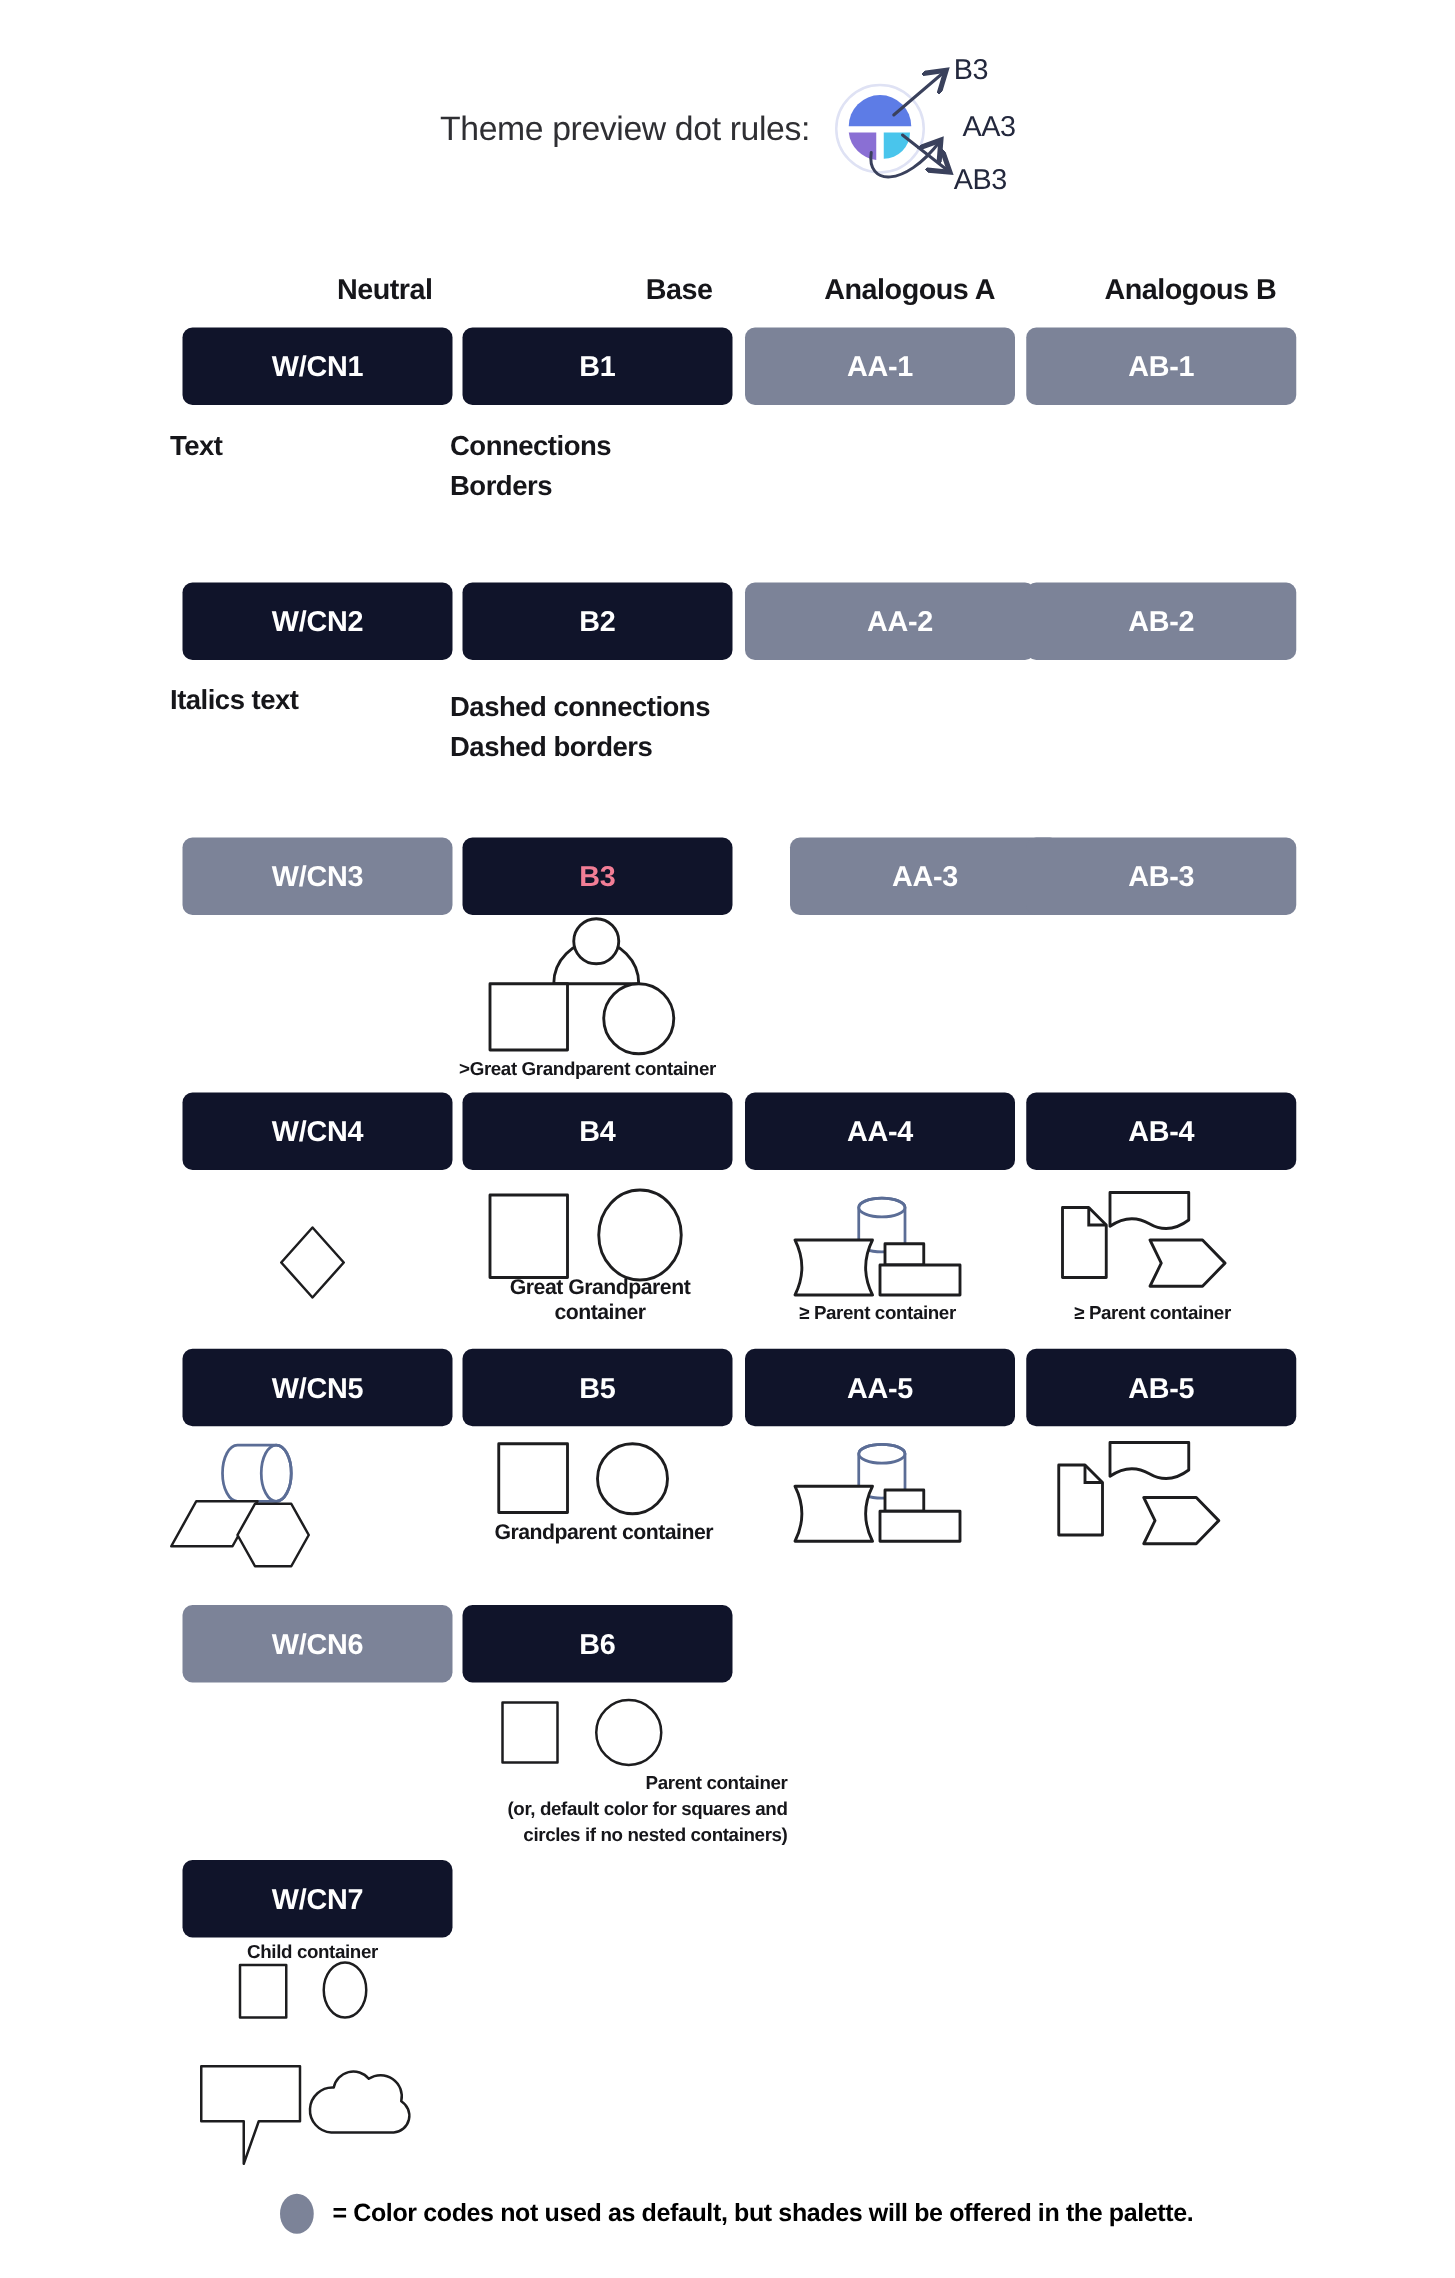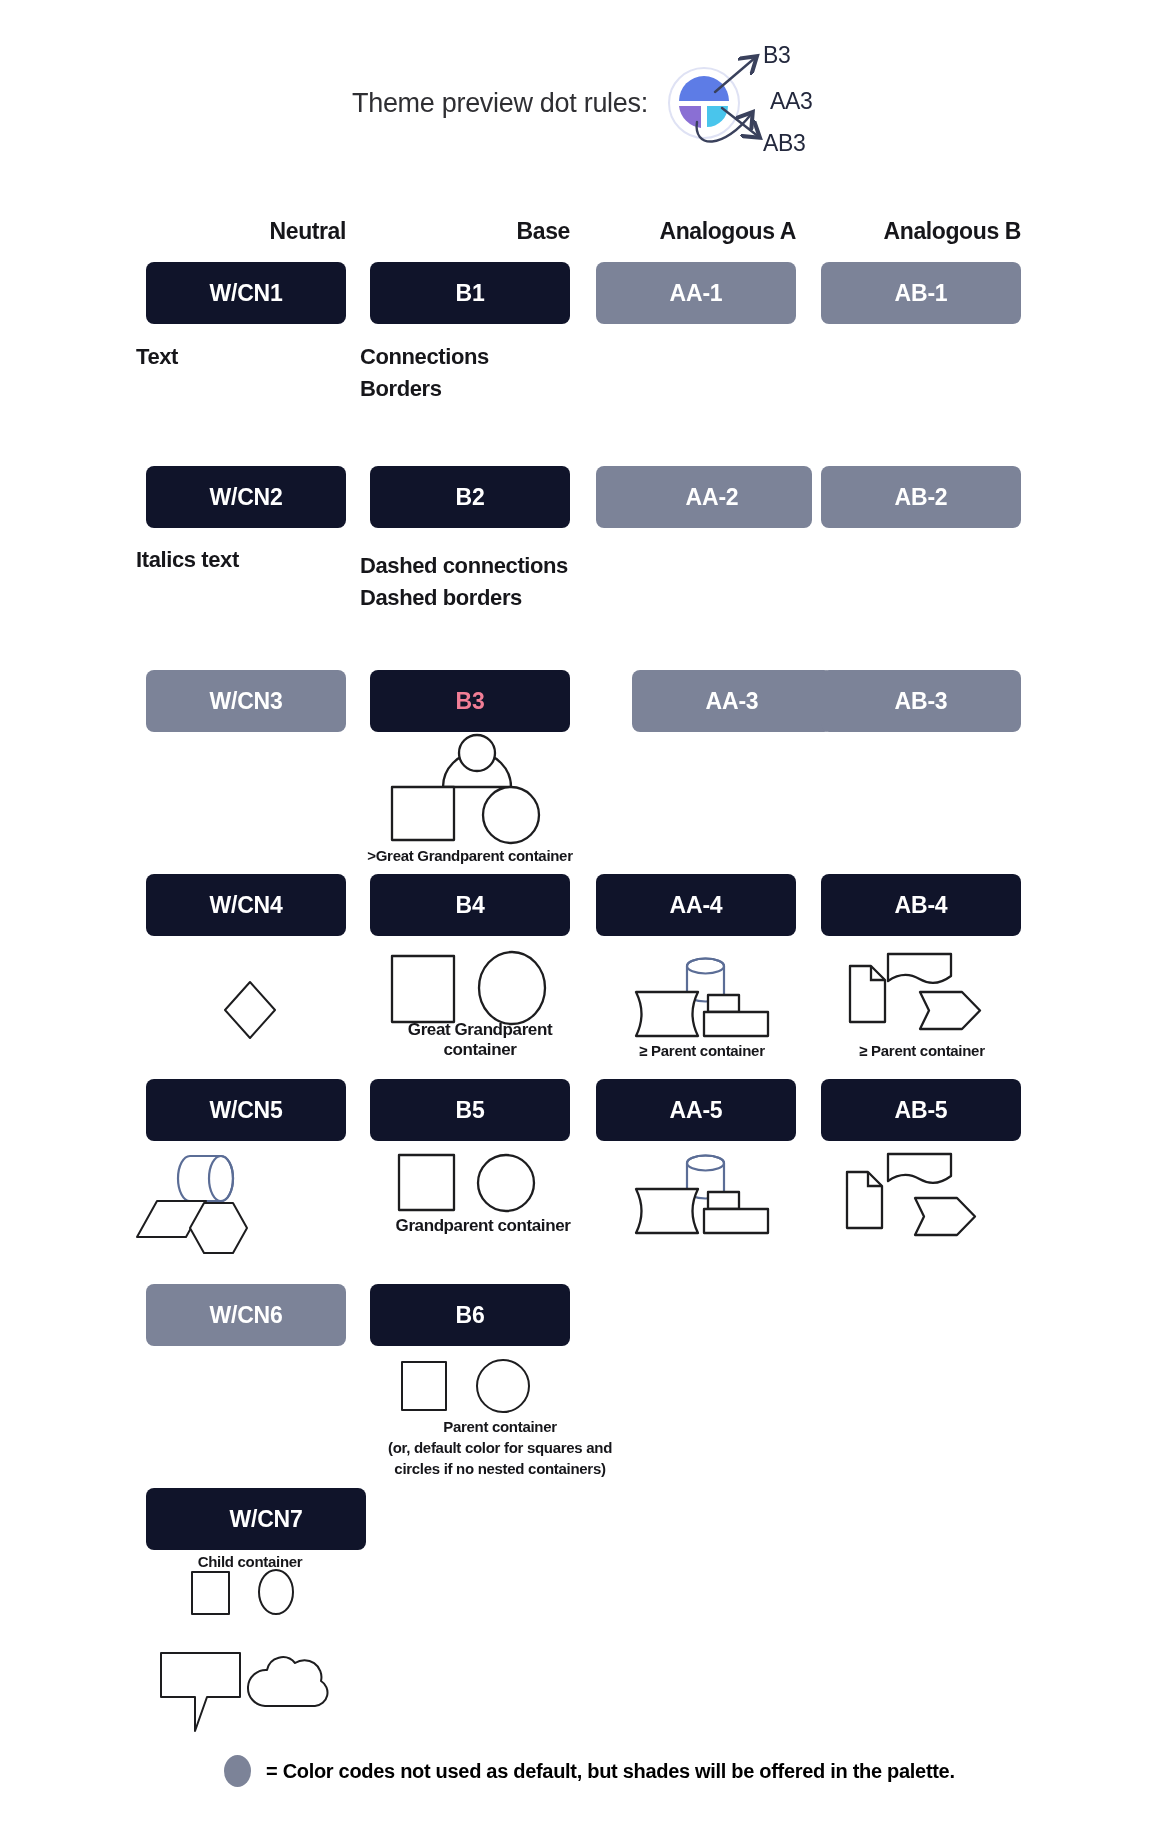--- a/index.html
+++ b/index.html
@@ -5,30 +5,30 @@
   html,body{margin:0;padding:0;background:#ffffff;}
   .canvas{
     position:relative;width:1164px;height:1822px;background:#ffffff;overflow:hidden;
     font-family:"Liberation Sans","DejaVu Sans",sans-serif;color:#1c1c1e;
   }
   .abs{position:absolute;}
   .title{font-size:27px;font-weight:500;color:#2f2f33;letter-spacing:-0.3px;}
   .dot-label{font-size:23px;font-weight:500;color:#23283d;letter-spacing:-0.3px;}
   .col-header{width:200px;text-align:right;font-size:23px;font-weight:700;letter-spacing:-0.4px;color:#16161a;}
   .pill{
-    width:200px;height:62px;border-radius:8px;display:flex;align-items:center;justify-content:center;
+    width:216px;height:62px;border-radius:8px;display:flex;align-items:center;justify-content:center;
     font-size:23px;font-weight:700;color:#ffffff;letter-spacing:-0.2px;
   }
   .pill.dark{background:#10142a;}
   .pill.gray{background:#7c8398;}
   .pill .pink{color:#f27e96;}
   .caption-lg{width:220px;font-size:22px;font-weight:700;letter-spacing:-0.4px;line-height:32px;color:#16161a;}
   .caption-md{width:220px;text-align:center;font-size:17px;font-weight:700;letter-spacing:-0.4px;color:#16161a;}
   .caption-sm{width:220px;text-align:center;font-size:15px;font-weight:700;letter-spacing:-0.3px;color:#16161a;}
-  .caption-block{width:260px;text-align:center;font-size:15px;font-weight:700;letter-spacing:-0.3px;line-height:21px;color:#16161a;}
+  .caption-block{width:260px;text-align:right;font-size:15px;font-weight:700;letter-spacing:-0.3px;line-height:21px;color:#16161a;}
   .legend-text{font-size:20px;font-weight:700;letter-spacing:-0.3px;color:#000000;}
   .legend-dot{width:27px;height:32px;border-radius:50%;background:#7c8398;}
   svg{display:block;}
   .shape{fill:#ffffff;stroke:#1d1d1f;stroke-width:2.3;stroke-linejoin:round;}
   .shape-thin{fill:#ffffff;stroke:#1d1d1f;stroke-width:2;stroke-linejoin:round;}
   .cyl{fill:#ffffff;stroke:#5b6d96;stroke-width:2.2;}
   .cyl-line{fill:none;stroke:#5b6d96;stroke-width:2.2;}
   .arrow{fill:none;stroke:#3a415c;stroke-width:2.4;stroke-linecap:round;}
 </style>
 </head>
@@ -173,21 +173,21 @@
   <svg class="abs" style="left:398px;top:1358px;" width="135" height="58" viewBox="0 0 135 58">
     <rect class="shape-thin" x="4" y="4" width="44" height="48"></rect>
     <circle class="shape-thin" cx="105" cy="28" r="26"></circle>
   </svg>
   <div class="abs caption-block" style="left:370px;top:1416px;">
     <div>Parent container</div>
     <div>(or, default color for squares and</div>
     <div>circles if no nested containers)</div>
   </div>
 
-  <div class="abs pill dark" style="left:146px;top:1488px;padding-left:20px;">W/CN7</div>
+  <div class="abs pill dark" style="left:146px;top:1488px;">W/CN7</div>
   <div class="abs caption-sm" style="left:140px;top:1553px;">Child container</div>
 
   <svg class="abs" style="left:188px;top:1568px;" width="110" height="50" viewBox="0 0 110 50">
     <rect class="shape-thin" x="4" y="4" width="37" height="42"></rect>
     <ellipse class="shape-thin" cx="88" cy="24" rx="17" ry="22"></ellipse>
   </svg>
 
   <svg class="abs" style="left:158px;top:1650px;" width="180" height="90" viewBox="0 0 180 90">
     <path class="shape-thin" d="M3 3 H82 V47 H49 L37 81 L37 47 H3 Z"></path>
     <path class="shape-thin" d="M107 56 H157 A13.5 13.5 0 0 0 163 31 A17 17 0 0 0 137 13 A16 16 0 0 0 109 20 A15.5 15.5 0 0 0 107 56 Z"></path>

